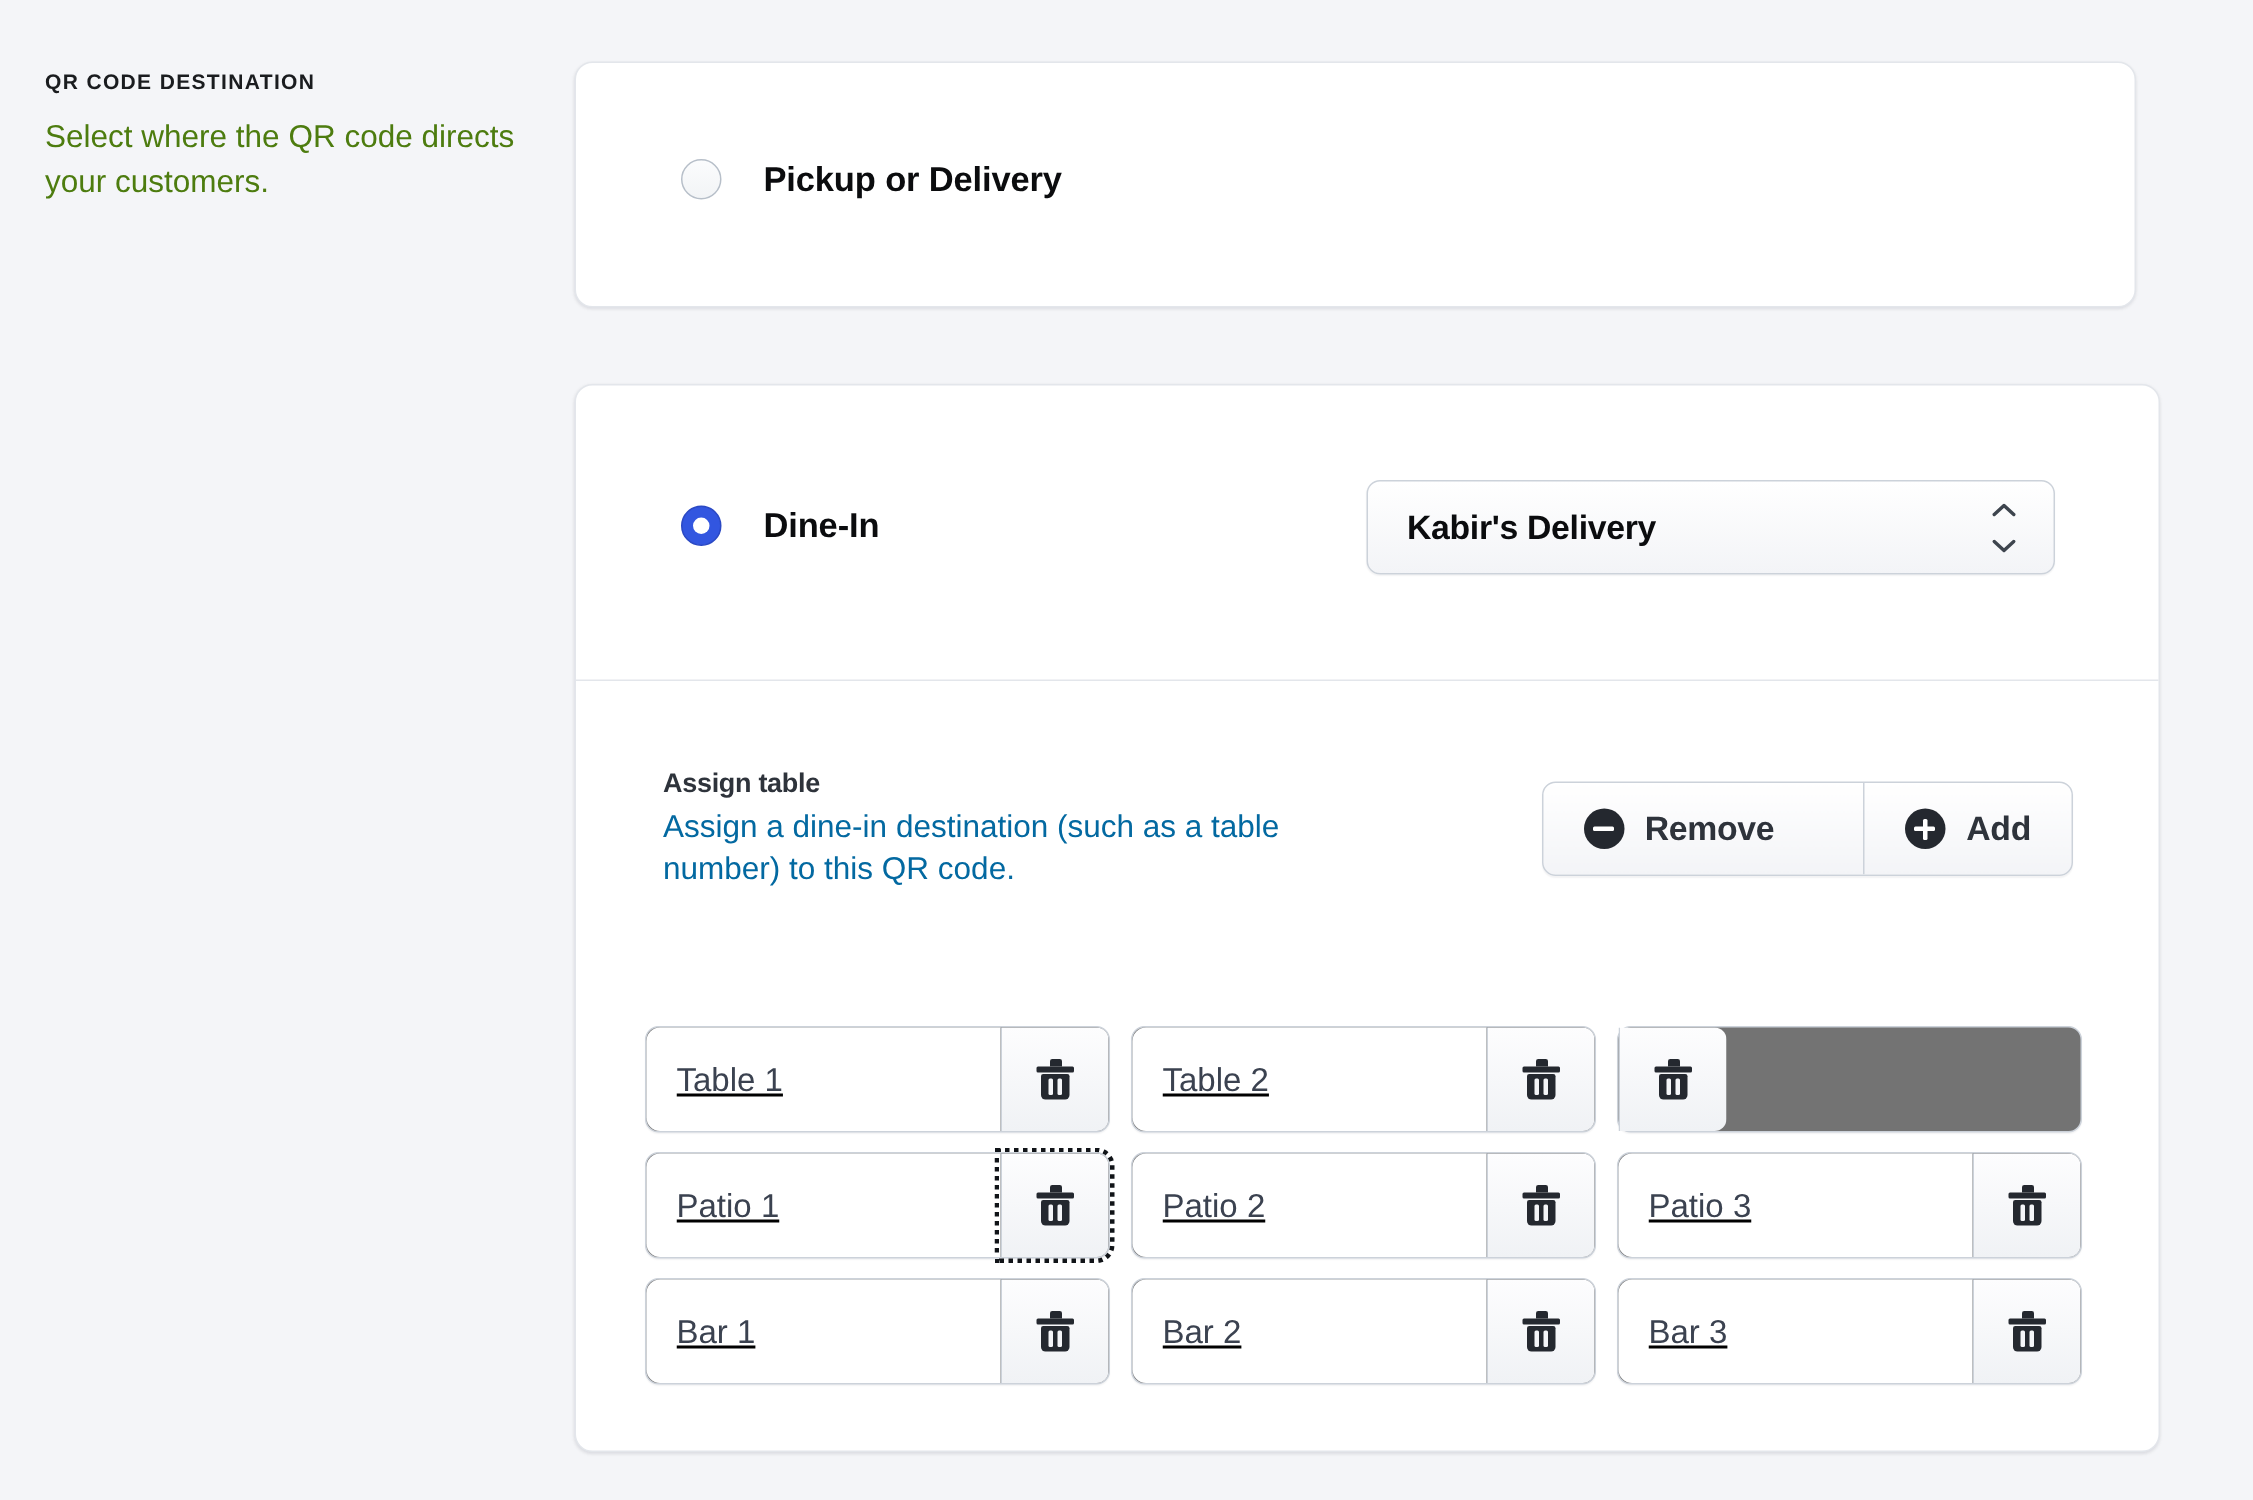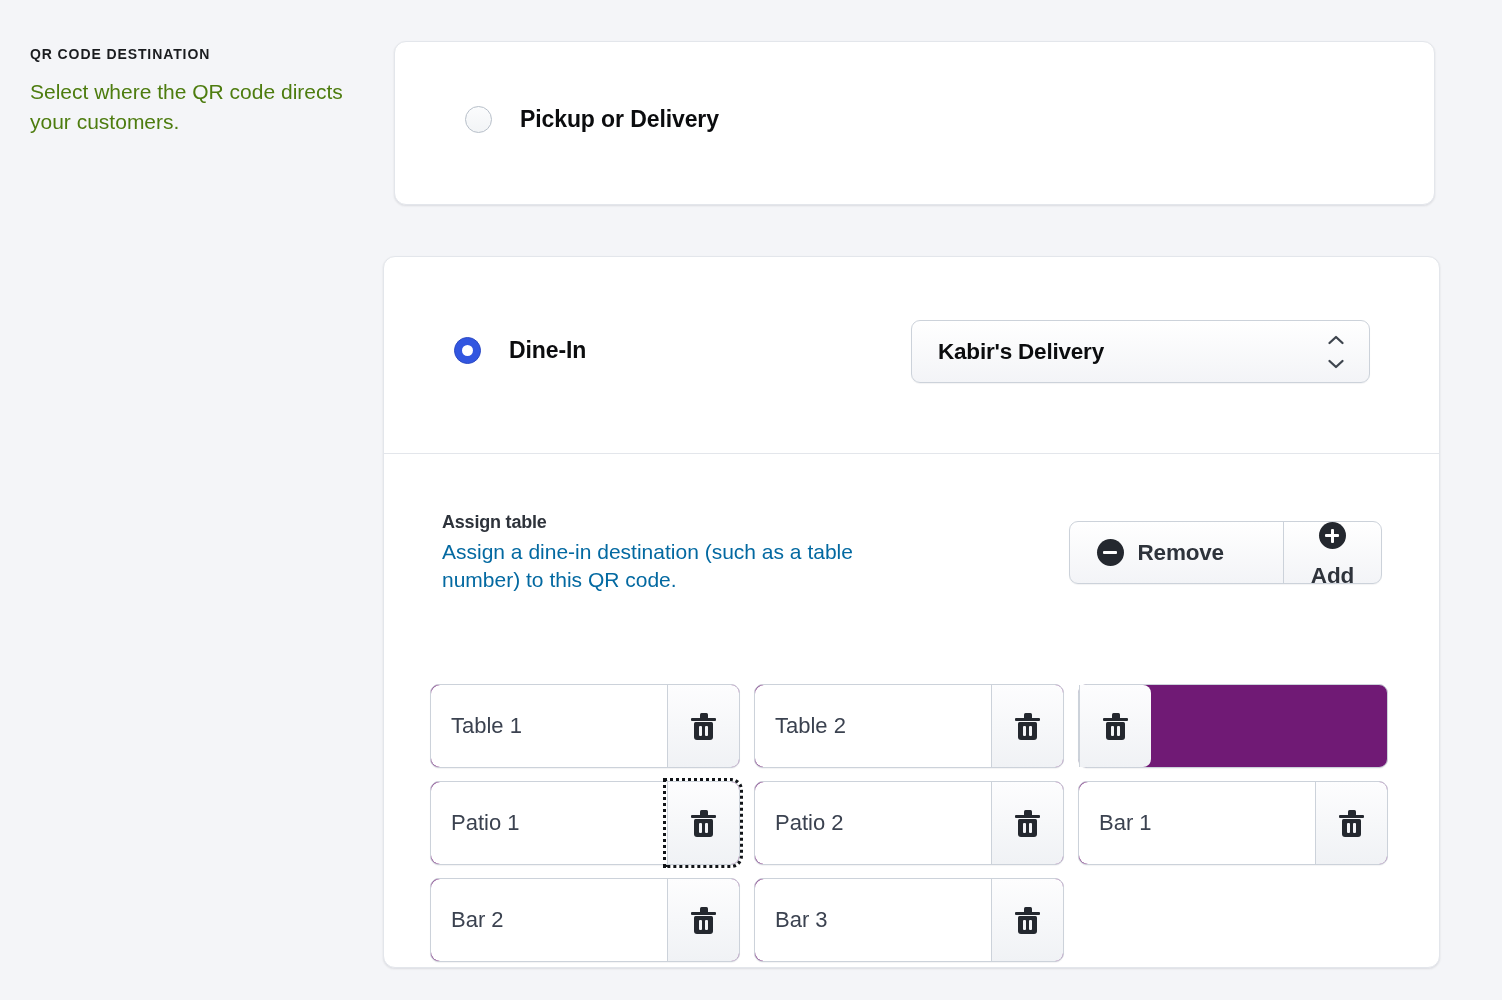--- a/index.html
+++ b/index.html
@@ -47,21 +47,21 @@
   
   .card {
     position: absolute;
     background: #ffffff;
     border: 1px solid #e3e6eb;
     border-radius: 12px;
     box-shadow: 0 1px 2px rgba(16,24,40,0.06), 0 1px 3px rgba(16,24,40,0.05);
   }
 
   .card-pickup {
-    left: 394px;
+    left: 383px;
     top: 41px;
     width: 1041px;
     height: 164px;
   }
 
   .card-dinein {
     left: 383px;
     top: 256px;
     width: 1057px;
     height: 712px;
@@ -213,21 +213,21 @@
     align-items: center;
     gap: 14px;
     padding: 0 27px;
     height: 61px;
     background: transparent;
     border: none;
     cursor: pointer;
     font-family: inherit;
   }
 
-  .grp-btn + .grp-btn { border-left: 1px solid #ccd2da; flex-direction: column; }
+  .grp-btn + .grp-btn { border-left: 1px solid #ccd2da; }
 
   .grp-btn .lbl {
     font-size: 22.5px;
     font-weight: 700;
     color: #2e333b;
     letter-spacing: -0.2px;
   }
 
   .circ-icon {
     width: 27px;
@@ -269,27 +269,28 @@
     top: 684px;
     width: 965px;
     display: grid;
     grid-template-columns: repeat(3, 310px);
     column-gap: 14px;
     row-gap: 13px;
   }
 
   .table-item {
     display: flex;
-    height: 84px;
+    height: 71px;
     border: 1px solid #ccd2da;
     border-radius: 9px;
     overflow: visible;
-    background: #701a75;
+    background: #737373;
     box-shadow: 0 1px 1px rgba(16,24,40,0.05);
     position: relative;
+    text-decoration: underline;
   }
 
   .table-item .ti-input {
     flex: 1 1 auto;
     border: none;
     background: #ffffff;
     font-family: inherit;
     font-size: 22px;
     color: #3b4250;
     padding: 0 20px;
@@ -472,20 +473,30 @@
         <input class="ti-input" type="text" value="Patio 2" style="">
         <button class="del-btn">
           <span class="trash">
             <span class="handle"></span>
             <span class="lid"></span>
             <span class="can"></span>
           </span>
         </button>
       </div>
       <div class="table-item">
+        <input class="ti-input" type="text" value="Patio 3" style="">
+        <button class="del-btn">
+          <span class="trash">
+            <span class="handle"></span>
+            <span class="lid"></span>
+            <span class="can"></span>
+          </span>
+        </button>
+      </div>
+      <div class="table-item">
         <input class="ti-input" type="text" value="Bar 1" style="">
         <button class="del-btn">
           <span class="trash">
             <span class="handle"></span>
             <span class="lid"></span>
             <span class="can"></span>
           </span>
         </button>
       </div>
       <div class="table-item">

